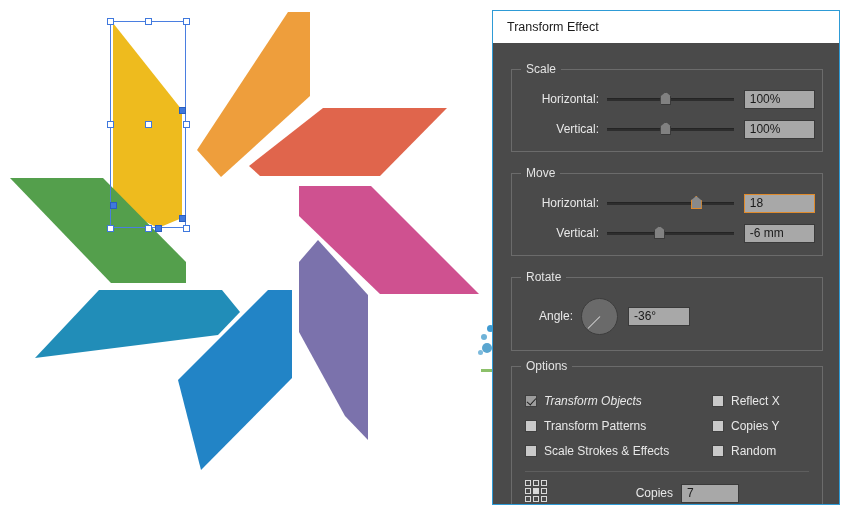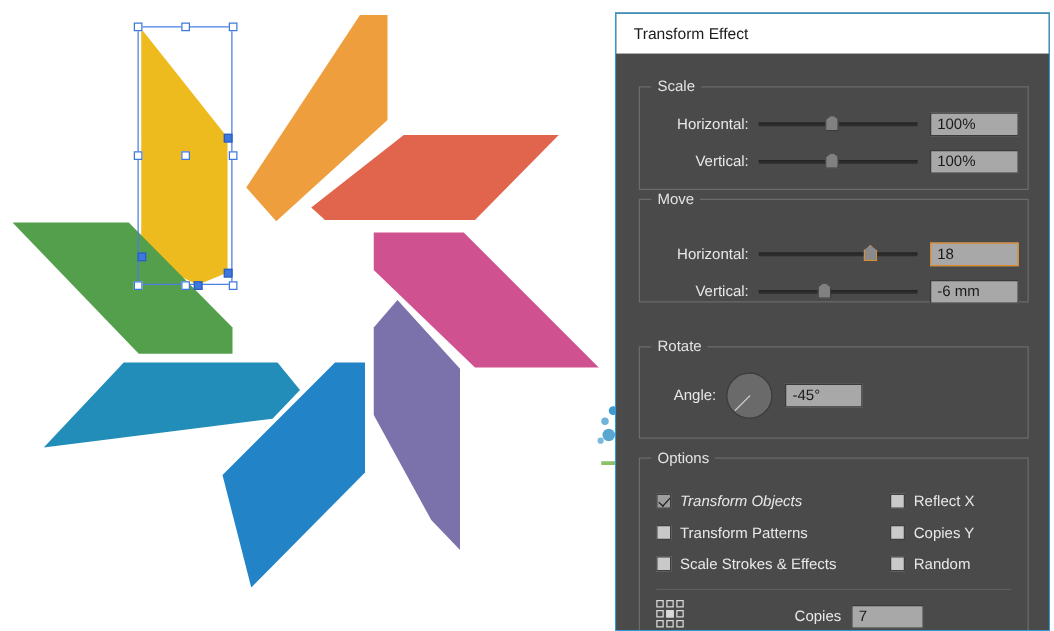--- a/index.html
+++ b/index.html
@@ -300,21 +300,21 @@
 
     <div class="row" style="left:30px; top:76px; width:292px;">
       <span class="row-label" style="width:84px;">Vertical:</span>
       <div class="slider" style="width:140px; margin-left:8px;">
         <div class="track"></div>
         <div class="thumb" style="left: calc(46% - 5px);"></div>
       </div>
       <div class="field" style="width:78px; margin-left:10px;">100%</div>
     </div>
 
-    <div class="group" style="left:18px; top:116px; width:312px; height:83px;">
+    <div class="group" style="left:18px; top:130px; width:312px; height:83px;">
       <span class="group-label">Move</span>
     </div>
 
     <div class="row" style="left:30px; top:150px; width:292px;">
       <span class="row-label" style="width:84px;">Horizontal:</span>
       <div class="slider" style="width:140px; margin-left:8px;">
         <div class="track"></div>
         <div class="thumb accent" style="left: calc(70% - 5px);"></div>
       </div>
       <div class="field accent" style="width:78px; margin-left:10px;">18</div>
@@ -331,21 +331,21 @@
 
     <div class="group" style="left:18px; top:234px; width:312px; height:74px;">
       <span class="group-label">Rotate</span>
     </div>
 
     <div class="row" style="left:30px; top:252px; width:292px; height:42px;">
       <span class="row-label" style="width:50px;">Angle:</span>
       <div class="dial" style="margin-left:8px;">
         <span class="needle" style="transform: rotate(135deg);"></span>
       </div>
-      <div class="field" style="width:62px; margin-left:10px;">-45°</div>
+      <div class="field" style="width:62px; margin-left:10px;">-36°</div>
     </div>
 
     <div class="group" style="left:18px; top:323px; width:312px; height:160px;">
       <span class="group-label">Options</span>
     </div>
 
     <div class="cb-row" style="left:32px; top:351px;font-style:italic;">
       <span class="cb checked"></span>
       <span class="cb-label">Transform Objects</span>
     </div>

